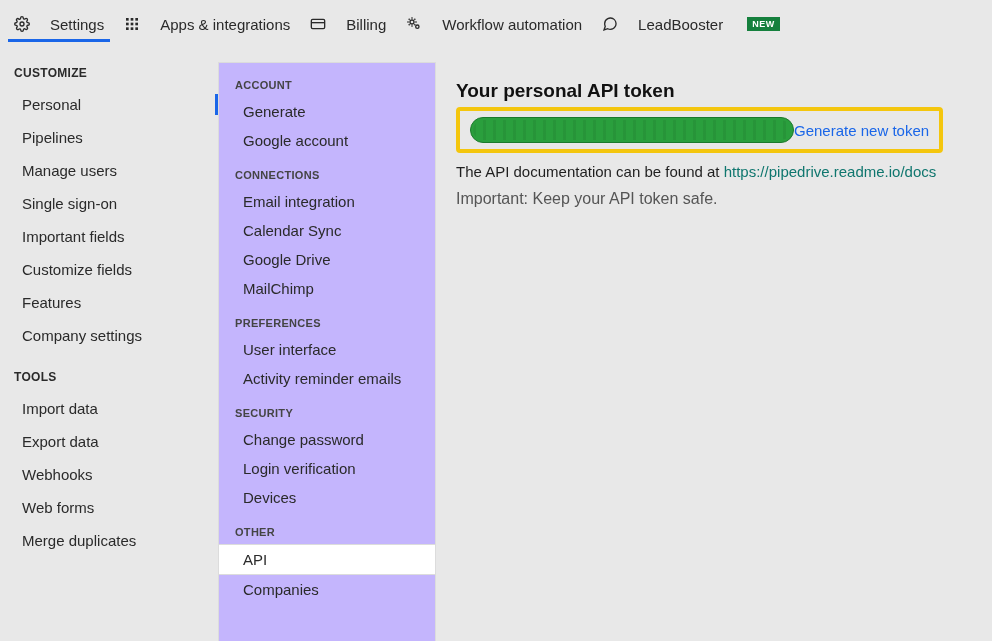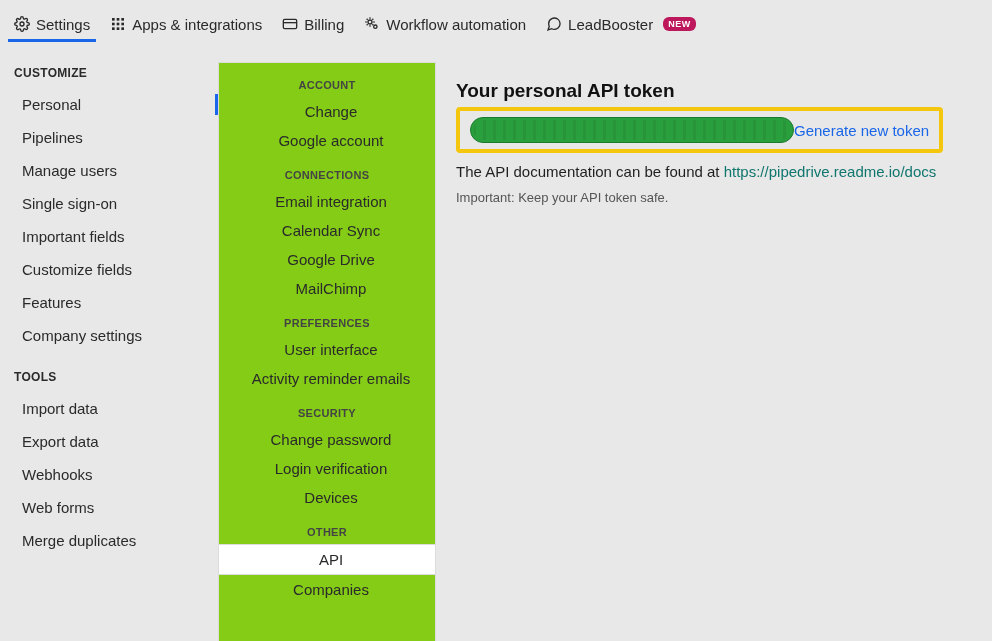--- a/index.html
+++ b/index.html
@@ -18,21 +18,21 @@
   display: flex;
   align-items: center;
   height: 48px;
   background: #e8e8e8;
   padding: 0 12px;
   gap: 16px;
 }
 .topnav-item {
   display: flex;
   align-items: center;
-  gap: 6px;
+  gap: 20px;
   font-size: 15px;
   color: #2a2a2a;
   height: 36px;
   padding: 0 2px;
   cursor: pointer;
   position: relative;
 }
 .topnav-item.active::after {
   content: "";
   position: absolute;
@@ -43,27 +43,27 @@
   background: #1a66e8;
 }
 .topnav-icon {
   width: 16px;
   height: 16px;
   display: inline-flex;
   align-items: center;
   justify-content: center;
 }
 .badge-new {
-  background: #be185d;
+  background: #15803d;
   color: #fff;
   font-size: 9px;
   font-weight: 700;
   letter-spacing: 0.5px;
   padding: 2px 5px;
-  border-radius: 6px;
+  border-radius: 0;
   margin-left: 4px;
 }
 
 
 .main {
   display: flex;
   height: calc(100% - 48px);
 }
 .sidebar-left {
   width: 218px;
@@ -97,26 +97,25 @@
   right: 0;
   top: 6px;
   bottom: 6px;
   width: 3px;
   background: #1a66e8;
 }
 
 
 .sub-sidebar {
   width: 218px;
-  background: #84cc16;
+  background: #c4b5fd;
   border: 1px solid #dcdcdc;
   border-bottom: none;
   margin-top: 14px;
   padding: 16px 0 0 0;
-  text-align: center;
 }
 .sub-sidebar h5 {
   font-size: 11px;
   font-weight: 700;
   color: #444;
   letter-spacing: 0.3px;
   text-transform: uppercase;
   padding: 0 16px 6px 16px;
 }
 .sub-sidebar ul { list-style: none; margin-bottom: 14px; }
@@ -175,21 +174,21 @@
   font-size: 15px;
   cursor: pointer;
 }
 .doc-line {
   font-size: 15px;
   color: #1f1f1f;
   margin-bottom: 10px;
 }
 .doc-line a { color: #0f766e; text-decoration: none; }
 .note {
-  font-size: 13px;
+  font-size: 16px;
   color: #555;
 }
 svg { display: block; }
 </style>
 </head>
 <body>
 
 <div class="topnav">
   <div class="topnav-item active">
     <span class="topnav-icon">
@@ -266,21 +265,21 @@
       <li>Export data</li>
       <li>Webhooks</li>
       <li>Web forms</li>
       <li>Merge duplicates</li>
     </ul>
   </div>
 
   <div class="sub-sidebar">
     <h5>ACCOUNT</h5>
     <ul>
-      <li>Change</li>
+      <li>Generate</li>
       <li>Google account</li>
     </ul>
     <h5>CONNECTIONS</h5>
     <ul>
       <li>Email integration</li>
       <li>Calendar Sync</li>
       <li>Google Drive</li>
       <li>MailChimp</li>
     </ul>
     <h5>PREFERENCES</h5>

